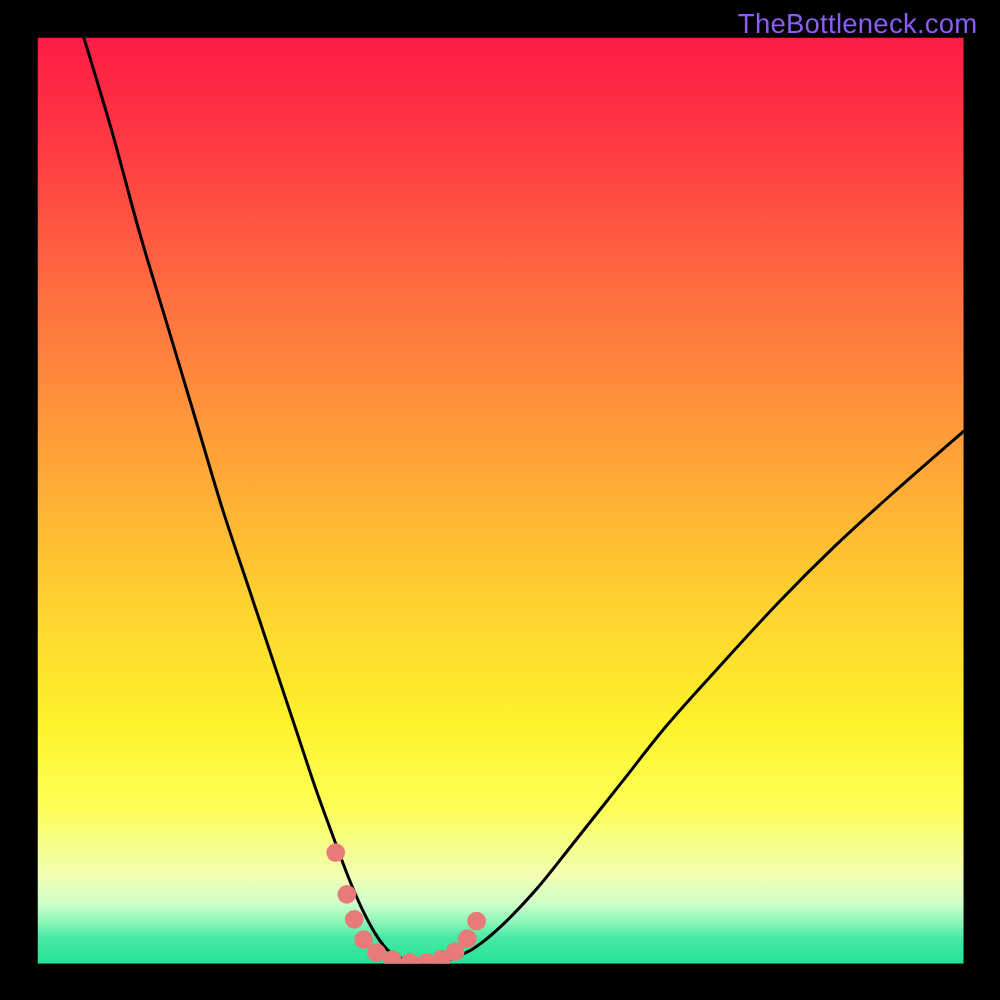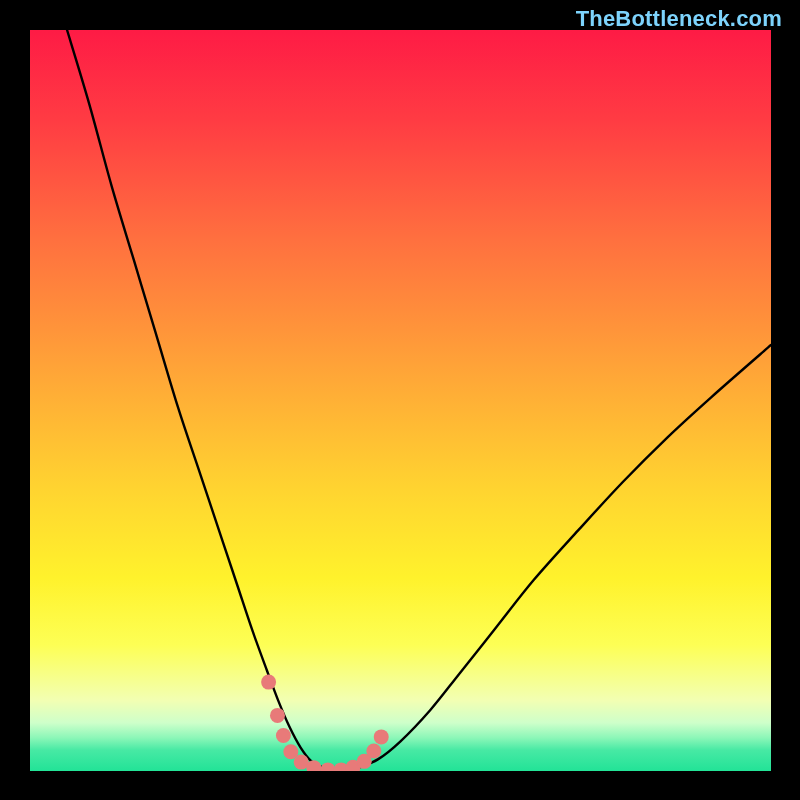--- a/index.html
+++ b/index.html
@@ -20,23 +20,23 @@
     background: #000;
   }
   .plot {
     position: absolute;
     box-sizing: border-box;
   }
   .watermark {
     position: absolute;
     top: 6px;
     right: 18px;
-    color: #7dd3fc;
+    color: #8b5cf6;
     font-size: 22px;
-    font-weight: 700;
+    font-weight: 400;
     letter-spacing: 0.2px;
     user-select: none;
   }
   svg { display: block; }
 </style>
 </head>
 <body>
 
 <div class="frame">
   <div class="plot" style="left: 30px; top: 30px; width: 741px; height: 741px;">

